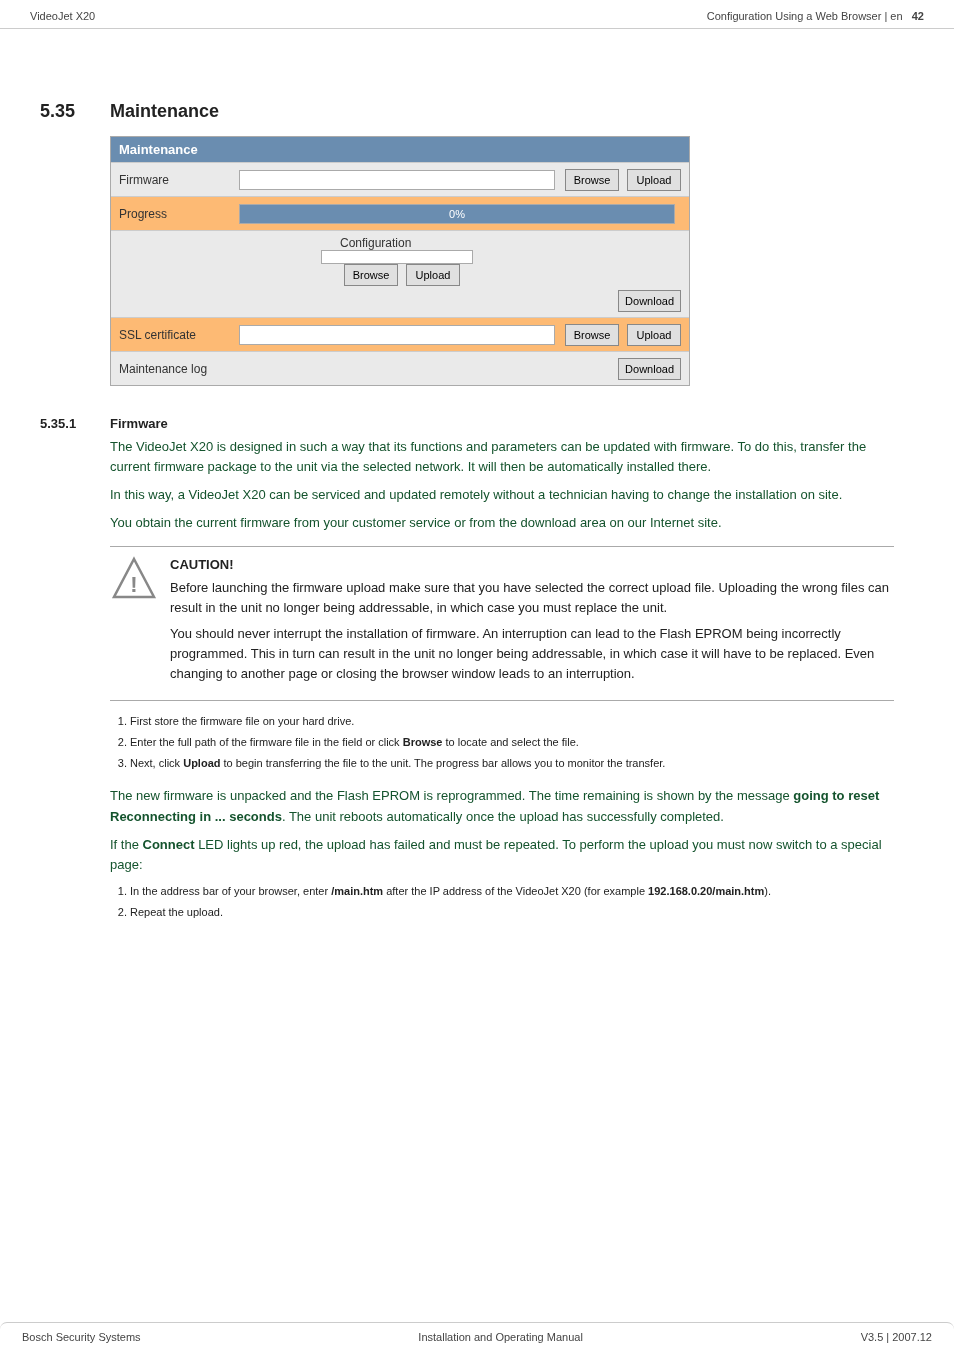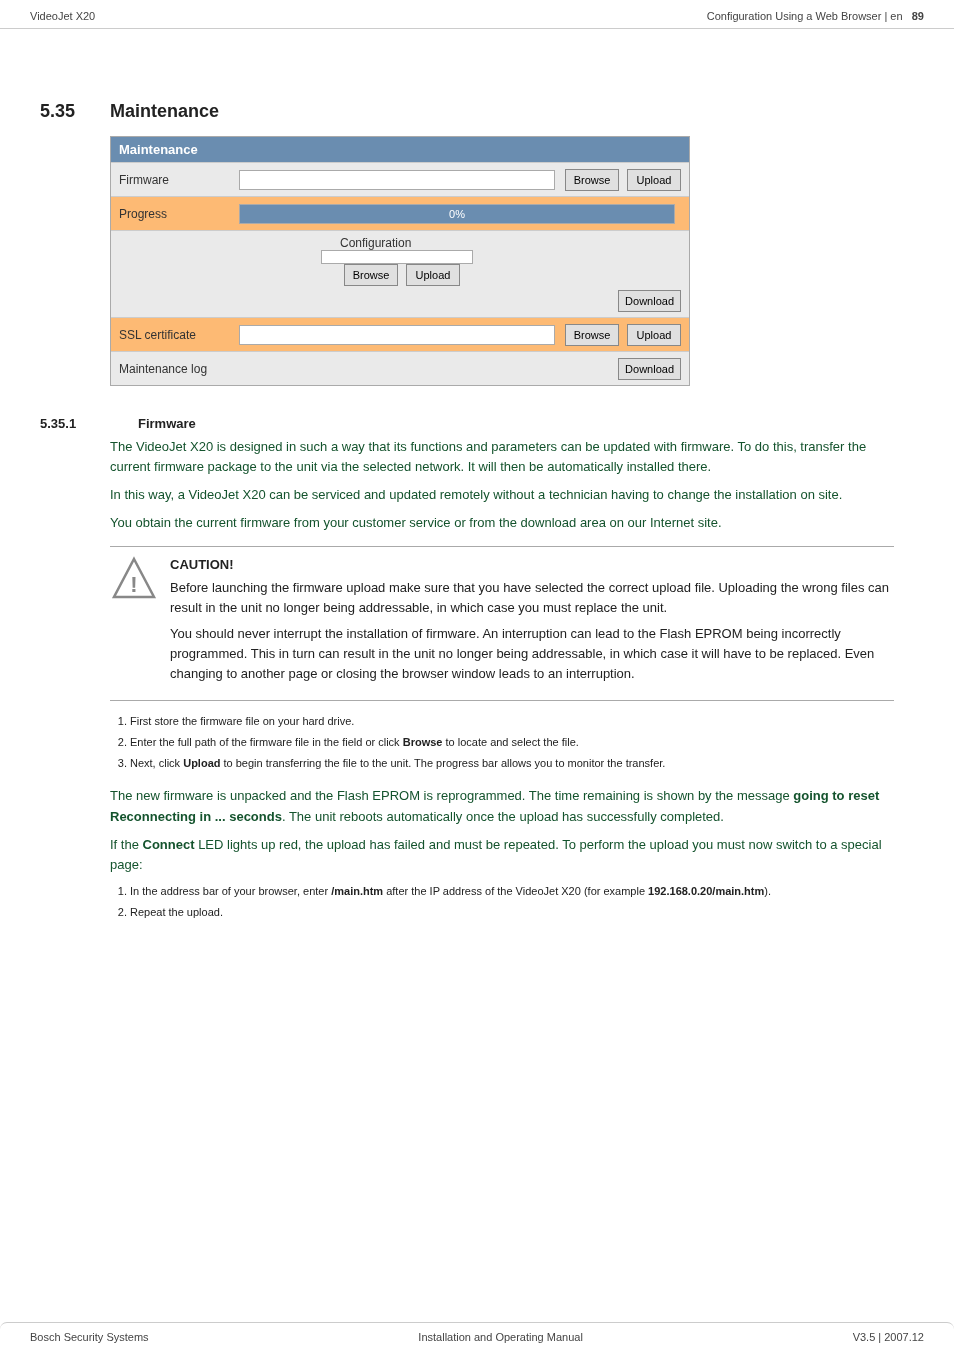--- a/index.html
+++ b/index.html
@@ -121,21 +121,20 @@
     .row-spacer {
       flex: 1;
     }
 
     
     .subsection-heading {
       display: flex;
       align-items: flex-end;
       margin-top: 18px;
       margin-bottom: 6px;
-      gap: 28px;
     }
 
     .subsection-number {
       font-size: 13px;
       font-weight: bold;
       min-width: 70px;
     }
 
     .subsection-title {
       font-size: 13px;
@@ -200,21 +199,21 @@
 
     .body-text b, .steps-list b, .caution-text b {
       font-weight: bold;
     }
 
     
     .page-footer {
       display: flex;
       justify-content: space-between;
       align-items: center;
-      padding: 8px 30px;
+      padding: 8px 22px;
       border-top: 1px solid #ccc;
       font-size: 11px;
       color: #444;
       position: absolute;
       bottom: 0;
       width: 100%;
       border-radius: 7px;
     }
 
     .page-wrapper {
@@ -223,21 +222,21 @@
     }
   </style>
 </head>
 <body>
 
 <div class="page-wrapper">
 
   <div class="page-header">
     <span>VideoJet X20</span>
     <span>
-      <span>Configuration Using a Web Browser | en</span>&nbsp;&nbsp;&nbsp;<strong>89</strong>
+      <span>Configuration Using a Web Browser | en</span>&nbsp;&nbsp;&nbsp;<strong>42</strong>
     </span>
   </div>
 
   <div class="page-content">
 
     <div class="section-heading">
       <span class="section-number">5.35</span>
       <span class="section-title">Maintenance</span>
     </div>
 

